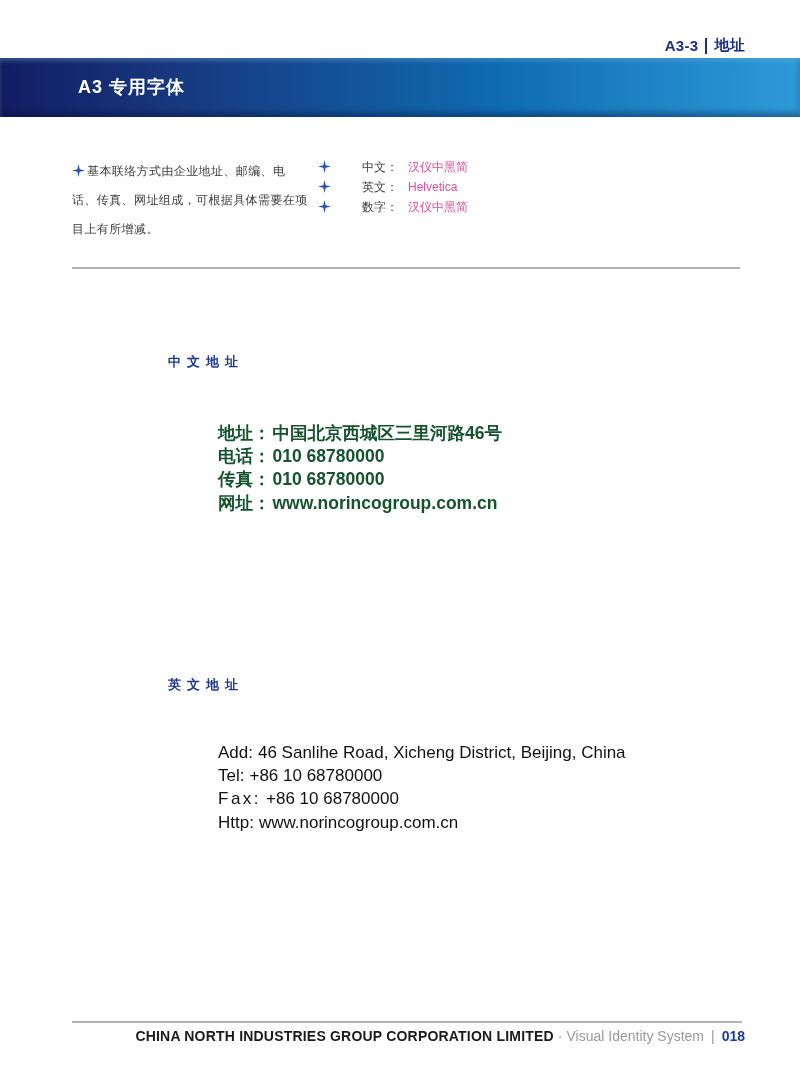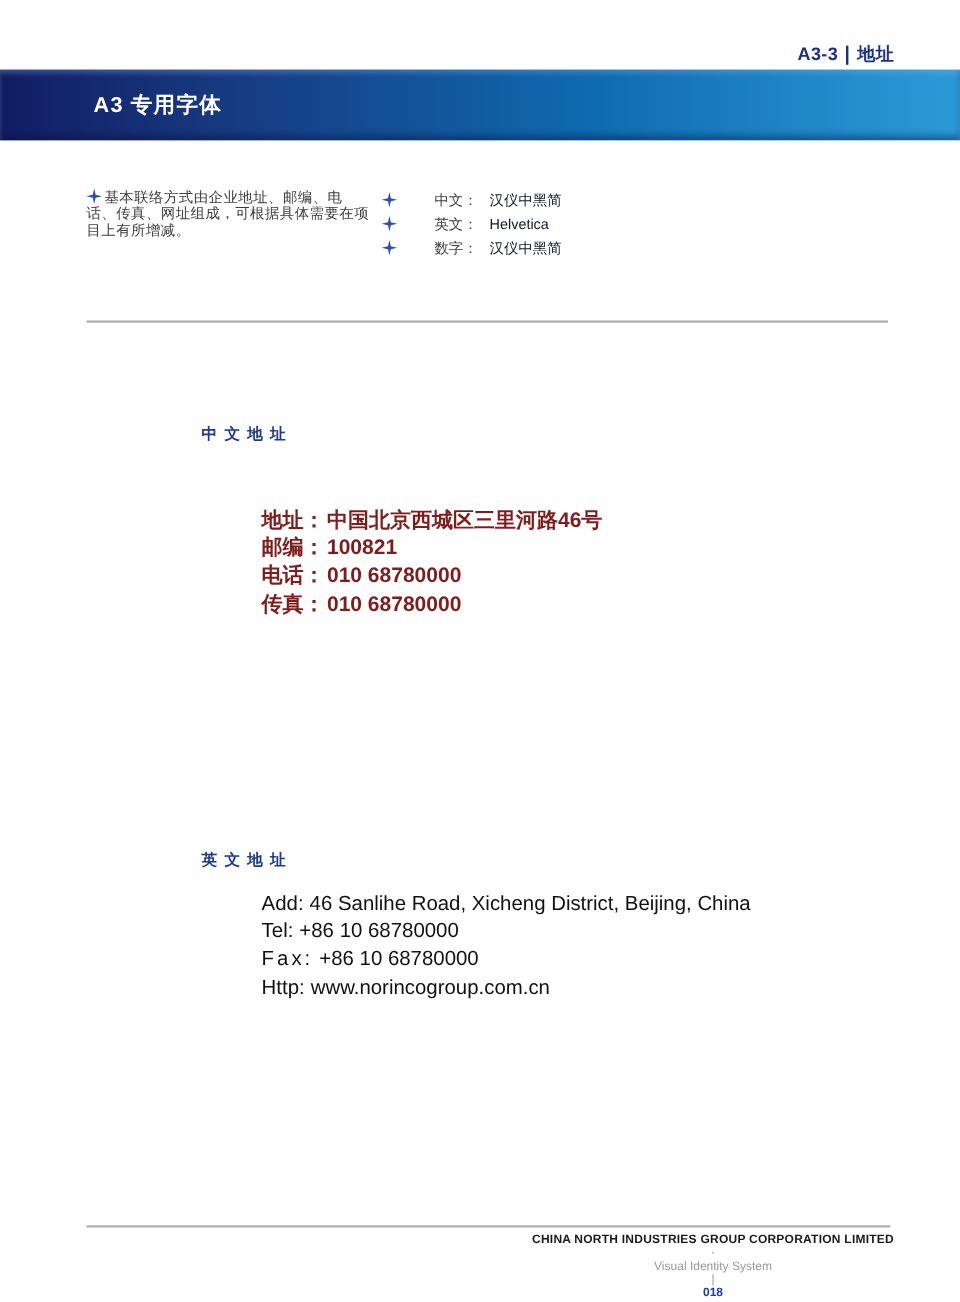--- a/index.html
+++ b/index.html
@@ -27,71 +27,71 @@
     background:linear-gradient(to right,#121d62 0%,#17387f 22%,#0f6bb0 62%,#2d9bd8 100%);
     box-shadow:inset 0 3px 4px rgba(130,180,235,0.35), inset 0 -4px 6px rgba(4,10,48,0.40);
   }
   .title-bar .title{
     position:absolute;left:78px;top:0;height:69px;line-height:59px;
     color:#ffffff;font-size:18px;font-weight:bold;letter-spacing:1px;
   }
   
   .note{
     position:absolute;left:72px;top:157px;width:236px;
-    font-size:12px;line-height:14px;color:#3c3c3c;letter-spacing:0.4px;
+    font-size:12px;line-height:29px;color:#3c3c3c;letter-spacing:0.4px;
   }
   .star{
     display:inline-block;width:13px;height:13px;
     vertical-align:-2px;margin-right:2px;
   }
   .star svg{display:block;width:13px;height:13px;}
   .font-list{
     position:absolute;left:318px;top:157px;
     font-size:12px;color:#3c3c3c;
   }
   .font-item{height:20px;line-height:20px;white-space:nowrap;}
   .font-item .star{margin-right:3px;}
   .font-label{display:inline-block;min-width:36px;margin-right:10px;color:#3c3c3c;margin-left:28px;}
-  .font-value{color:#0f172a;}
+  .font-value{color:#ec4899;}
   
   .divider{
     position:absolute;left:72px;top:267px;width:668px;height:2px;
     background:#b0b0b0;
   }
   
   .sec-heading{
     position:absolute;left:168px;
     font-size:13px;font-weight:bold;color:#1d3a8f;letter-spacing:6px;
   }
   .sec-heading.cn{top:353px;}
-  .sec-heading.en{top:676px;margin-top:32px;}
+  .sec-heading.en{top:676px;}
   
   .cn-address{
     position:absolute;left:218px;top:422px;
-    font-size:17.5px;font-weight:bold;color:#7f1d1d;
+    font-size:17.5px;font-weight:bold;color:#14532d;
   }
   .cn-line{height:23.2px;line-height:23.2px;white-space:nowrap;}
   .cn-line .addr-label{margin-right:2px;}
   
   .en-address{
     position:absolute;left:218px;top:741px;
     font-size:17px;color:#111111;
   }
   .en-line{height:23.2px;line-height:23.2px;white-space:nowrap;}
   .en-line .addr-label{margin-right:5px;margin-top:32px;}
   .en-line:nth-child(3) .addr-label{letter-spacing:2.5px;}
   
   .footer-line{
     position:absolute;left:72px;top:1021px;width:670px;height:2px;
     background:#b3b3b3;
   }
   .footer-text{
     position:absolute;right:55px;top:1028px;
-    font-size:10px;color:#999999;
-    display:flex;align-items:center;white-space:nowrap;flex-direction:column;
+    font-size:14px;color:#999999;
+    display:flex;align-items:center;white-space:nowrap;
   }
   .footer-company{font-weight:bold;color:#1a1a1a;letter-spacing:0.2px;}
   .footer-dot{margin:0 4px;color:#888888;}
   .footer-system{color:#999999;text-align:center;}
   .footer-sep{margin:0 7px;color:#999999;}
   .footer-page{font-weight:bold;color:#1d3a9f;}
 </style>
 </head>
 <body>
 
@@ -127,23 +127,23 @@
             <path d="M12 0 L14.2 9.8 L24 12 L14.2 14.2 L12 24 L9.8 14.2 L0 12 L9.8 9.8 Z" fill="#2b50b2"></path>
           </svg></span><span class="font-label">数字：</span><span class="font-value">汉仪中黑简</span>
     </div>
   </div>
 
   <div class="divider"></div>
 
   <div class="sec-heading cn">中文地址</div>
   <div class="cn-address">
     <div class="cn-line"><span class="addr-label">地址：</span><span class="addr-value">中国北京西城区三里河路46号</span></div>
-    <div class="cn-line"><span class="addr-label">邮编：</span><span class="addr-value">100821</span></div>
     <div class="cn-line"><span class="addr-label">电话：</span><span class="addr-value">010 68780000</span></div>
     <div class="cn-line"><span class="addr-label">传真：</span><span class="addr-value">010 68780000</span></div>
+    <div class="cn-line"><span class="addr-label">网址：</span><span class="addr-value">www.norincogroup.com.cn</span></div>
   </div>
 
   <div class="sec-heading en">英文地址</div>
   <div class="en-address">
     <div class="en-line"><span class="addr-label">Add:</span><span class="addr-value">46 Sanlihe Road, Xicheng District, Beijing, China</span></div>
     <div class="en-line"><span class="addr-label">Tel:</span><span class="addr-value">+86 10 68780000</span></div>
     <div class="en-line"><span class="addr-label">Fax:</span><span class="addr-value">+86 10 68780000</span></div>
     <div class="en-line"><span class="addr-label">Http:</span><span class="addr-value">www.norincogroup.com.cn</span></div>
   </div>
 

